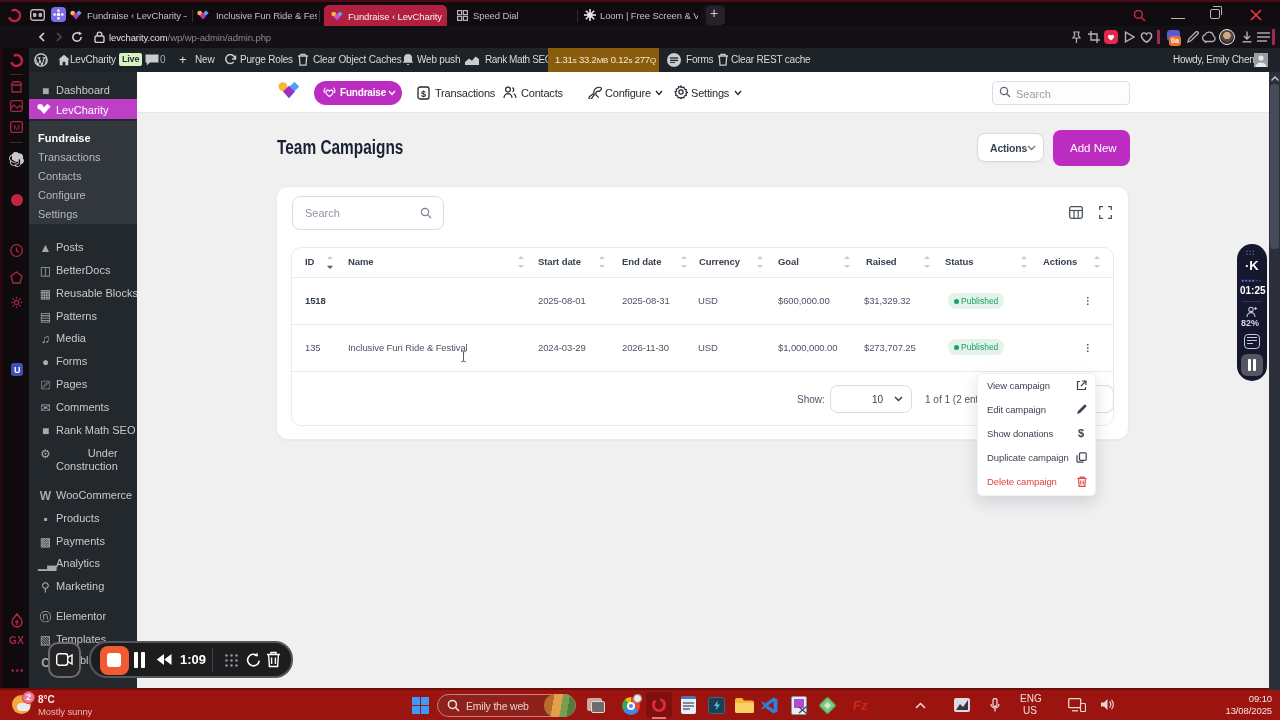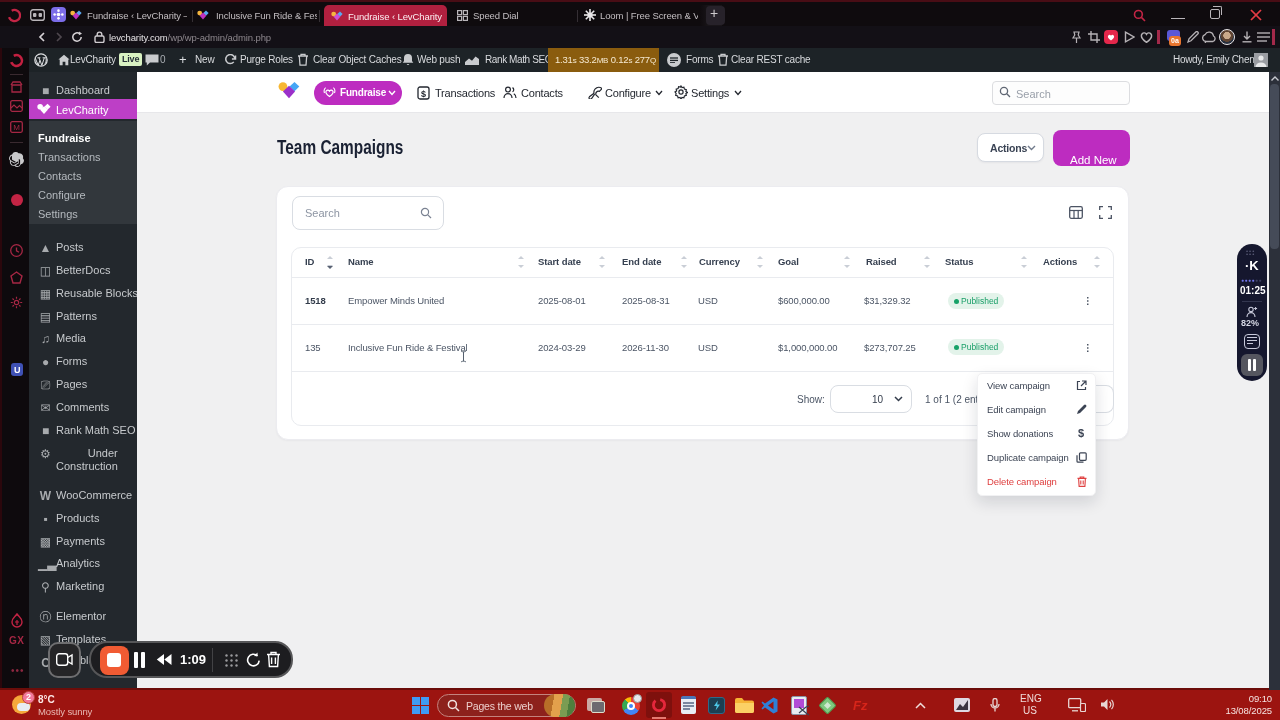--- a/index.html
+++ b/index.html
@@ -458,21 +458,21 @@
     <div class="abs" style="left:879px;top:16px;font-size:11px;color:#9aa0aa">Search</div>
   </div>
 
   <div class="abs" style="left:277px;top:136px;font-size:19.5px;font-weight:bold;color:#1a2133;transform:scaleX(0.79);transform-origin:0 0">Team Campaigns</div>
   <div class="abs" style="left:977px;top:133px;width:67px;height:29px;background:#fff;border:1px solid #d6dae1;border-radius:8px;box-shadow:0 1px 2px rgba(16,24,40,.05)"></div>
   <div class="abs" style="left:990px;top:142px;font-size:10.5px;font-weight:bold;color:#3a4354;letter-spacing:-0.2px">Actions</div>
   <svg class="abs" style="left:1027px;top:145px" width="9" height="6" viewBox="0 0 9 6">
       <path d="M1 1 L4.5 4.5 L8 1" fill="none" stroke="#717b8c" stroke-width="1.4"></path>
     </svg>
   <div class="abs btn-magenta" style="left:1053px;top:130px;width:77px;height:36px"></div>
-  <div class="abs" style="left:1070px;top:154px;font-size:11.5px;color:#fff">Add New</div>
+  <div class="abs" style="left:1070px;top:142px;font-size:11.5px;color:#fff">Add New</div>
 
   <div class="abs" id="card"></div>
 
   <div class="abs" style="left:292px;top:196px;width:152px;height:34px;background:#fff;border:1px solid #d9dde3;border-radius:8px"></div>
   <div class="abs" style="left:305px;top:207px;font-size:11px;color:#8d95a3">Search</div>
   <svg class="abs" style="left:420px;top:207px" width="12" height="12" viewBox="0 0 12 12">
       <circle cx="5" cy="5" r="3.6" fill="none" stroke="#7a8292" stroke-width="1.2"></circle>
       <line x1="7.8" y1="7.8" x2="11" y2="11" stroke="#7a8292" stroke-width="1.2"></line>
     </svg>
 
@@ -511,21 +511,20 @@
     <div class="sorti" style="left:518px"></div>
     <div class="sorti" style="left:599px"></div>
     <div class="sorti" style="left:681px"></div>
     <div class="sorti" style="left:757px"></div>
     <div class="sorti" style="left:844px"></div>
     <div class="sorti" style="left:924px"></div>
     <div class="sorti" style="left:1021px"></div>
     <div class="sorti" style="left:1094px"></div>
 
   <div class="td" style="left:305px;top:277px;font-weight:bold;color:#333c4b">1518</div>
-  <div class="td" style="left:348px;top:277px">Empower Minds United</div>
   <div class="td" style="left:538px;top:277px">2025-08-01</div>
   <div class="td" style="left:622px;top:277px">2025-08-31</div>
   <div class="td" style="left:698px;top:277px">USD</div>
   <div class="td" style="left:778px;top:277px">$600,000.00</div>
   <div class="td" style="left:864px;top:277px">$31,329.32</div>
   <div class="pill" style="left:948px;top:293px">Published</div>
   <div class="td" style="left:1083px;top:277px;font-weight:bold;color:#414a5a;letter-spacing:0">⋮</div>
 
   <div class="td" style="left:305px;top:324px">135</div>
   <div class="td" style="left:348px;top:324px">Inclusive Fun Ride &amp; Festival</div>
@@ -647,21 +646,21 @@
           <rect x="0" y="9" width="8" height="8"></rect>
           <rect x="9" y="9" width="8" height="8"></rect>
         </g>
       </svg>
 
     <div class="abs" style="left:437px;top:4px;width:139px;height:23px;background:#8d211c;border:1px solid #c4837e;border-radius:12px"></div>
     <svg class="abs" style="left:447px;top:9px" width="13" height="13" viewBox="0 0 13 13">
         <circle cx="5.4" cy="5.4" r="4" fill="none" stroke="#f2e2e0" stroke-width="1.5"></circle>
         <line x1="8.5" y1="8.5" x2="12" y2="12" stroke="#f2e2e0" stroke-width="1.5"></line>
       </svg>
-    <div class="abs" style="left:466px;top:10px;font-size:10.5px;color:#eccfcc;letter-spacing:-0.2px">Pages the web</div>
+    <div class="abs" style="left:466px;top:10px;font-size:10.5px;color:#eccfcc;letter-spacing:-0.2px">Emily the web</div>
     <div class="abs" style="left:544px;top:4px;width:31px;height:23px;border-radius:12px;background:linear-gradient(100deg,#b86e28 0 30%,#e3a04c 30% 55%,#7b9c52 55% 75%,#4e7e3d 75% 100%)"></div>
 
     <div class="abs" style="left:587px;top:8px;width:15px;height:13px;background:#caa9a4;border-radius:2px"></div>
     <div class="abs" style="left:591px;top:11px;width:14px;height:12px;background:#6e6a70;border:1px solid #ddc;border-radius:2px"></div>
 
     <div class="abs" style="left:622px;top:7px;width:18px;height:18px;border-radius:50%;background:conic-gradient(#ea4335 0 33%,#4285f4 33% 66%,#34a853 66% 88%,#fbbc05 88% 100%)"></div>
     <div class="abs" style="left:627px;top:12px;width:8px;height:8px;border-radius:50%;background:#fff"></div>
     <div class="abs" style="left:629px;top:14px;width:4px;height:4px;border-radius:50%;background:#4285f4"></div>
     <div class="abs" style="left:633px;top:4px;width:9px;height:9px;border-radius:50%;background:#e8eaed;border:1px solid #999"></div>
 

